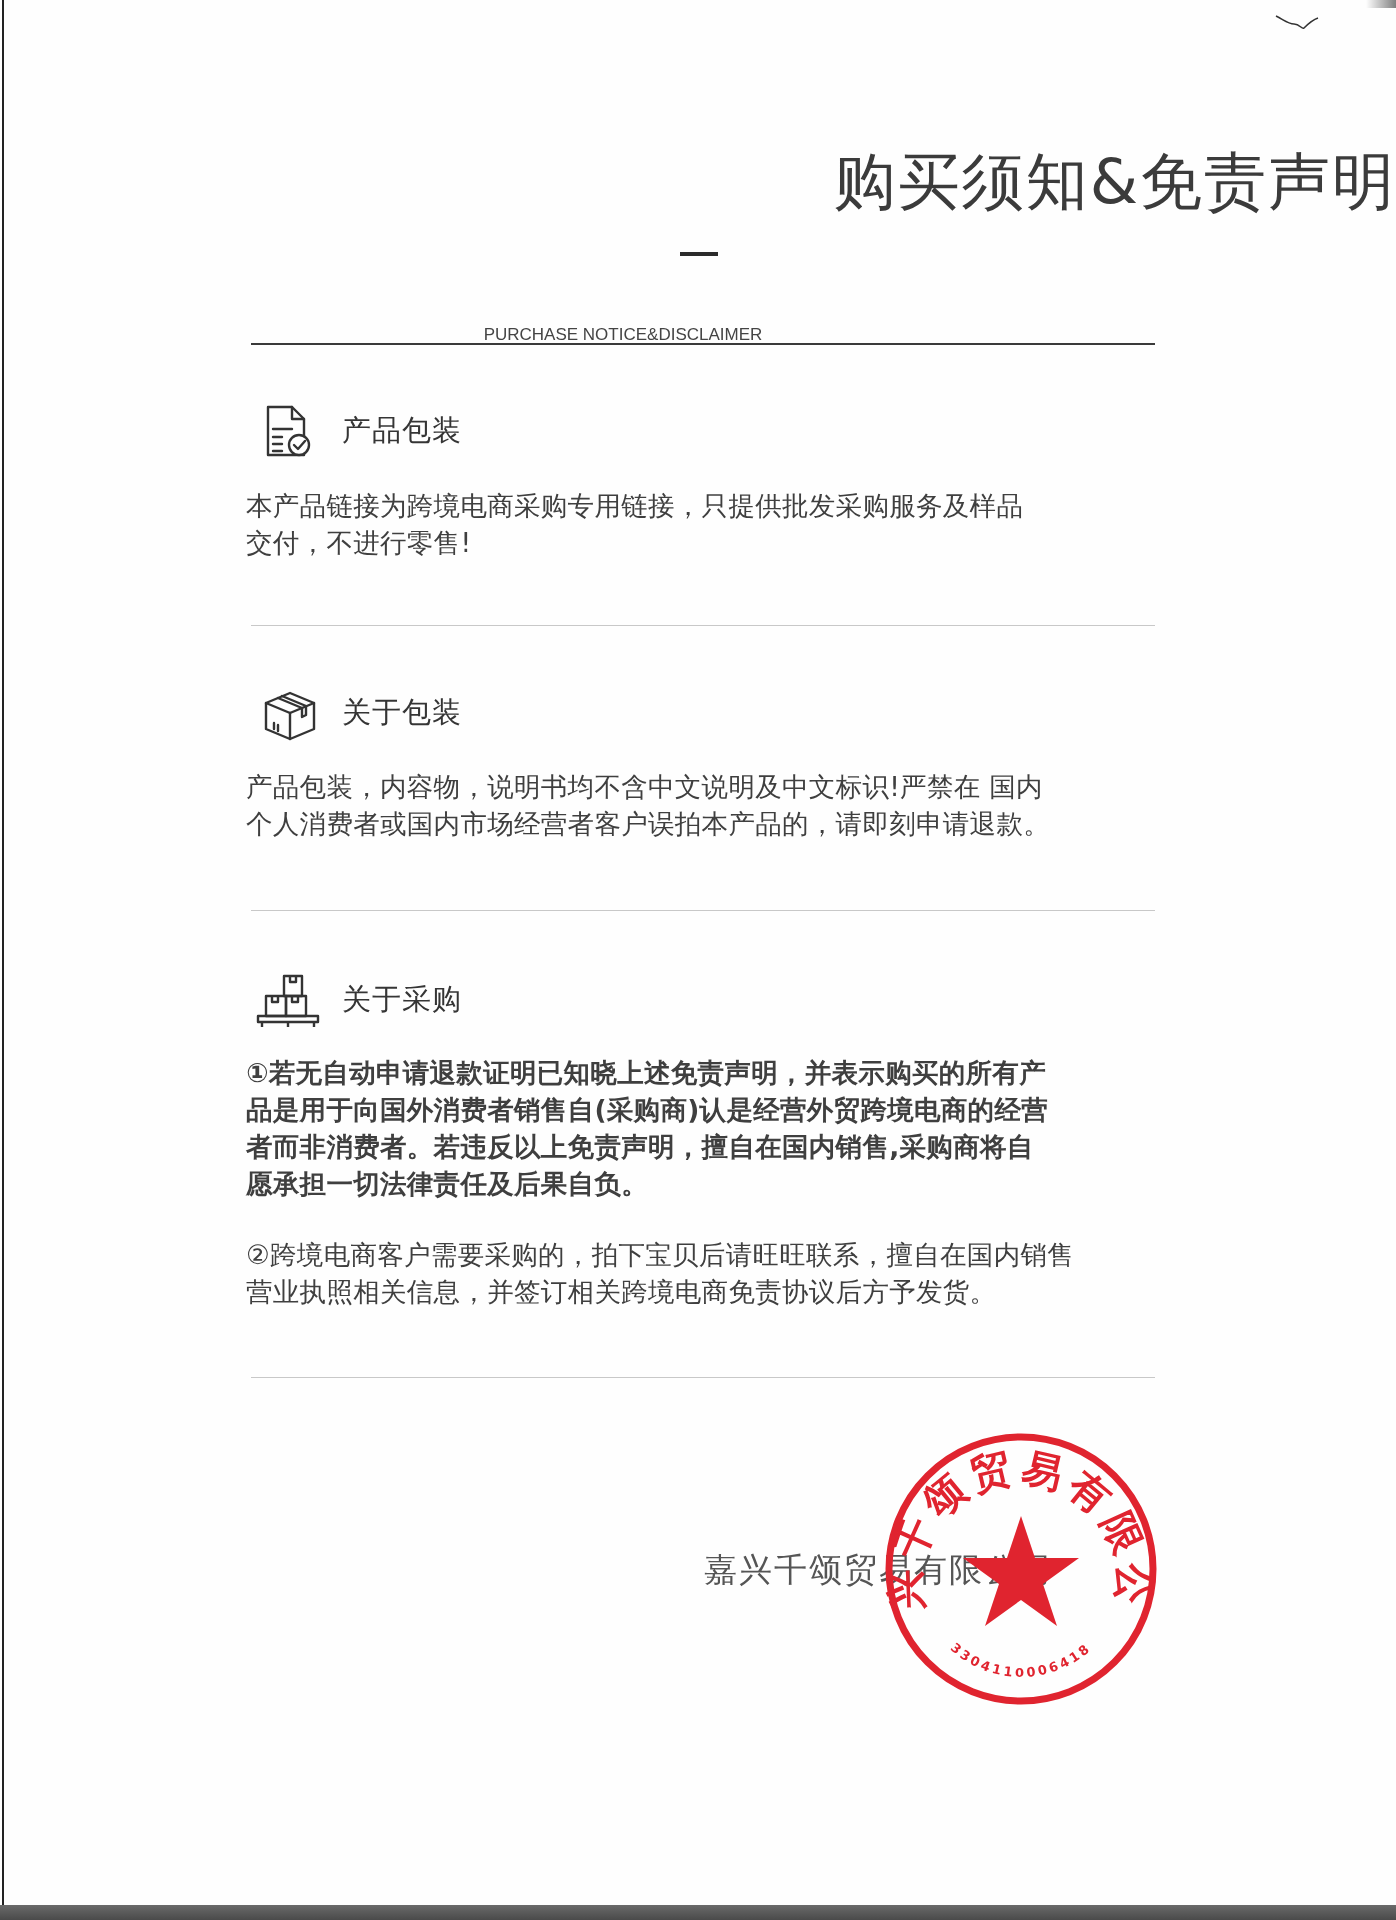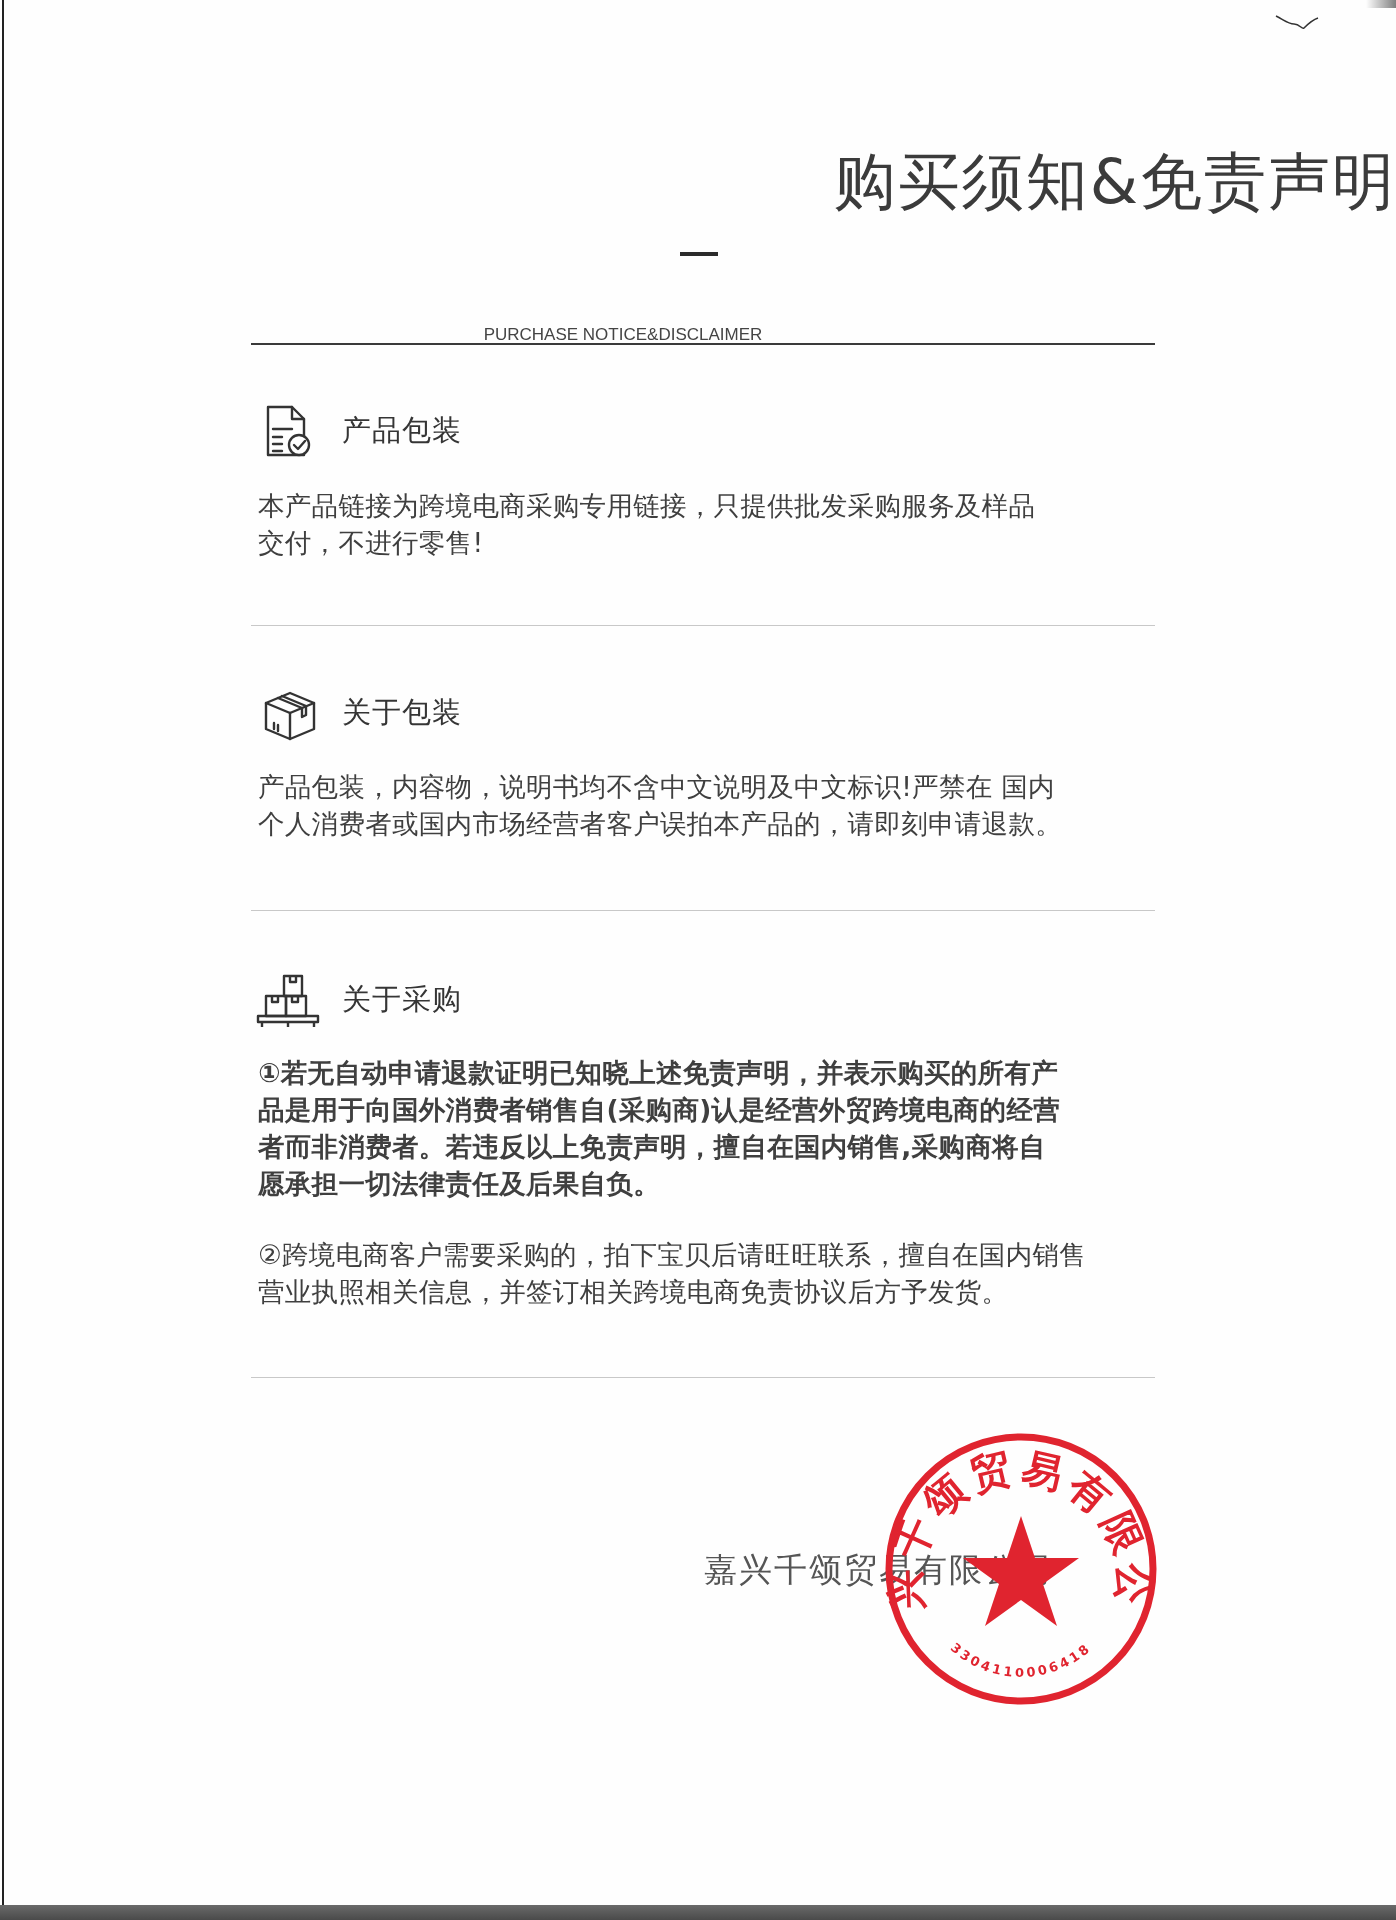--- a/index.html
+++ b/index.html
@@ -58,21 +58,21 @@
 
     .section-head {
       position: absolute; left: 262px; display: flex; align-items: center;
     }
     .section-head .icon { width: 56px; height: 56px; margin-right: 24px; }
     .section-head .icon svg { width: 56px; height: 56px; }
     .section-title {
       font-size: 29px; color: #353535; letter-spacing: 1px;
     }
     .body-text {
-      position: absolute; left: 258px; width: 900px;
+      position: absolute; left: 246px; width: 900px;
       font-size: 26.5px; line-height: 37px; color: #3f3f3f;
       letter-spacing: 0.3px;
       white-space: pre-line;
     }
 
     .company-name {
       position: absolute; left: 704px; top: 1548px;
       font-family: "DejaVu Serif", "Liberation Serif", serif;
       font-size: 33px; color: #555; letter-spacing: 2px;
     }

